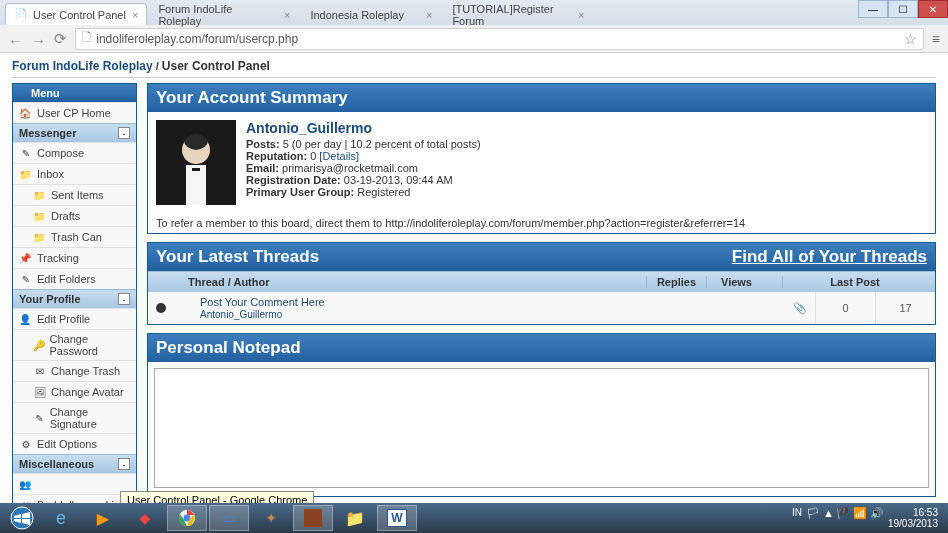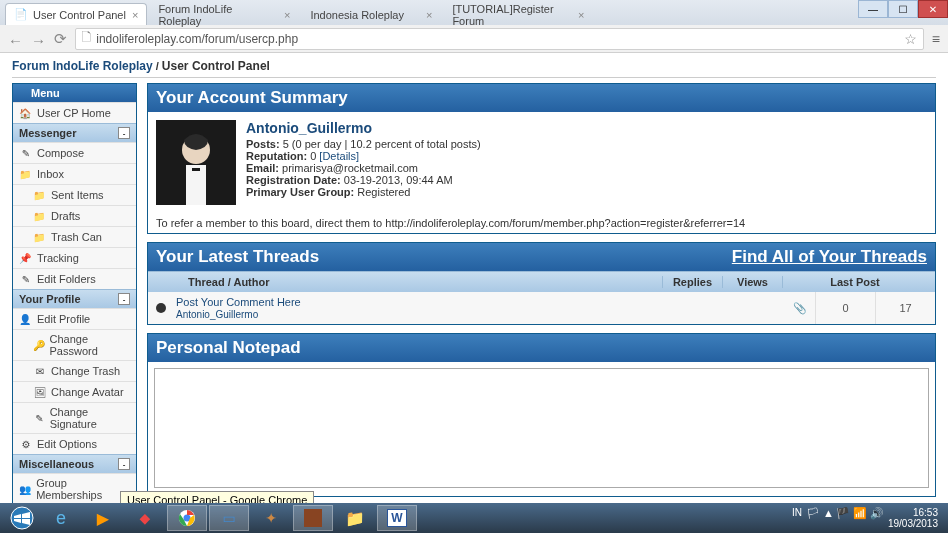--- a/index.html
+++ b/index.html
@@ -56,27 +56,27 @@
 .summary b { font-weight: bold; }
 .summary a { color: #1b4b7b; text-decoration: none; }
 .refer { padding: 4px 8px; font-size: 11px; color: #333; }
 
 
 .subhead { background: linear-gradient(#c7ddef, #a9c8e4); color: #333; font-weight: bold; padding: 4px 8px; font-size: 11px; border-top: 1px solid #9abbd8; display: flex; }
 .thead-row { display: flex; }
 .thead-row .c1 { flex: 1; margin-left: 32px; }
 .thead-row .c2 { width: 60px; text-align: center; border-left: 1px solid #9abbd8; }
 .thead-row .c3 { width: 60px; text-align: center; border-left: 1px solid #9abbd8; }
-.thead-row .c4 { width: 145px; text-align: center; border-left: 1px solid #9abbd8; }
+.thead-row .c4 { width: 145px; text-align: center; border-left: 1px solid #9abbd8; margin-left: 16px; }
 .trow { display: flex; background: #f7f7f7; }
 .trow > div { padding: 4px 8px; font-size: 11px; }
 .trow .c1 { flex: 1; display: flex; align-items: center; gap: 10px; }
 .trow .c2, .trow .c3 { width: 60px; text-align: center; border-left: 1px solid #e0e0e0; color: #555; display: flex; align-items: center; justify-content: center; }
 .trow .c4 { width: 145px; border-left: 1px solid #e0e0e0; font-size: 10px; }
-.trow a { color: #1b4b7b; text-decoration: none; }
+.trow a { color: #1b4b7b; text-decoration: none; margin-left: 24px; }
 .thread-dot { width: 10px; height: 10px; border-radius: 50%; background: #333; flex-shrink:0; }
 .attach-ico { color: #888; margin-left: auto; }
 
 
 .notepad { width: 100%; height: 120px; border: 1px solid #aaa; resize: none; }
 .notepad-wrap { padding: 6px; }
 .update-btn { display: block; margin: 4px auto; padding: 2px 10px; background: linear-gradient(#f7f7f7,#e0e0e0); border: 1px solid #888; border-radius: 3px; font-size: 11px; }
 
 
 .tooltip { position: absolute; left: 120px; top: 491px; background: #fffee0; border: 1px solid #888; padding: 2px 6px; font-size: 11px; }
@@ -209,21 +209,20 @@
           <span class="sb-ico">⚙</span>
           <span>Edit Options</span>
         </div>
 
       <div class="sb-section">
           <span>Miscellaneous</span>
           <span class="collapse">-</span>
         </div>
       <div class="sb-item">
           <span class="sb-ico">👥</span>
-          <span>Group Memberships</span>
         </div>
       <div class="sb-item">
           <span class="sb-ico">❤</span>
           <span>Buddy/Ignore List</span>
         </div>
       <div class="sb-item">
           <span>Manage Attachments</span>
         </div>
 
     </div>

